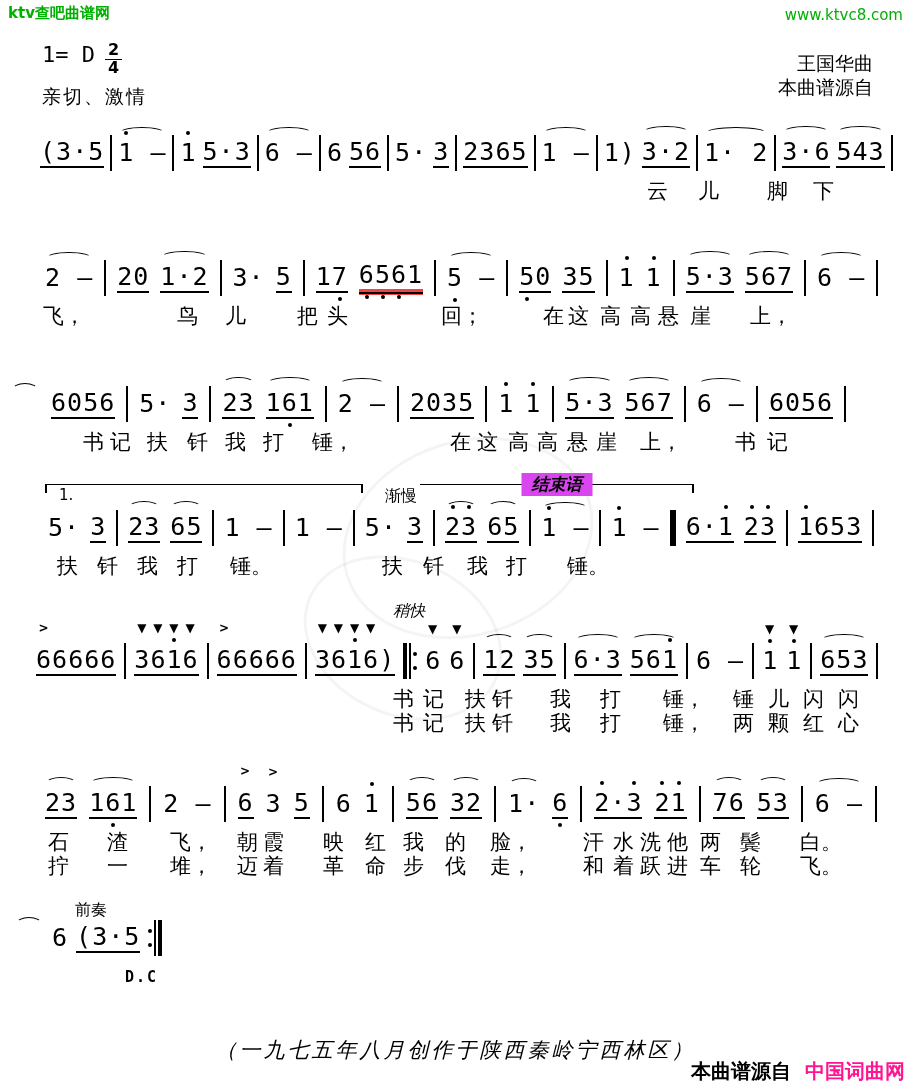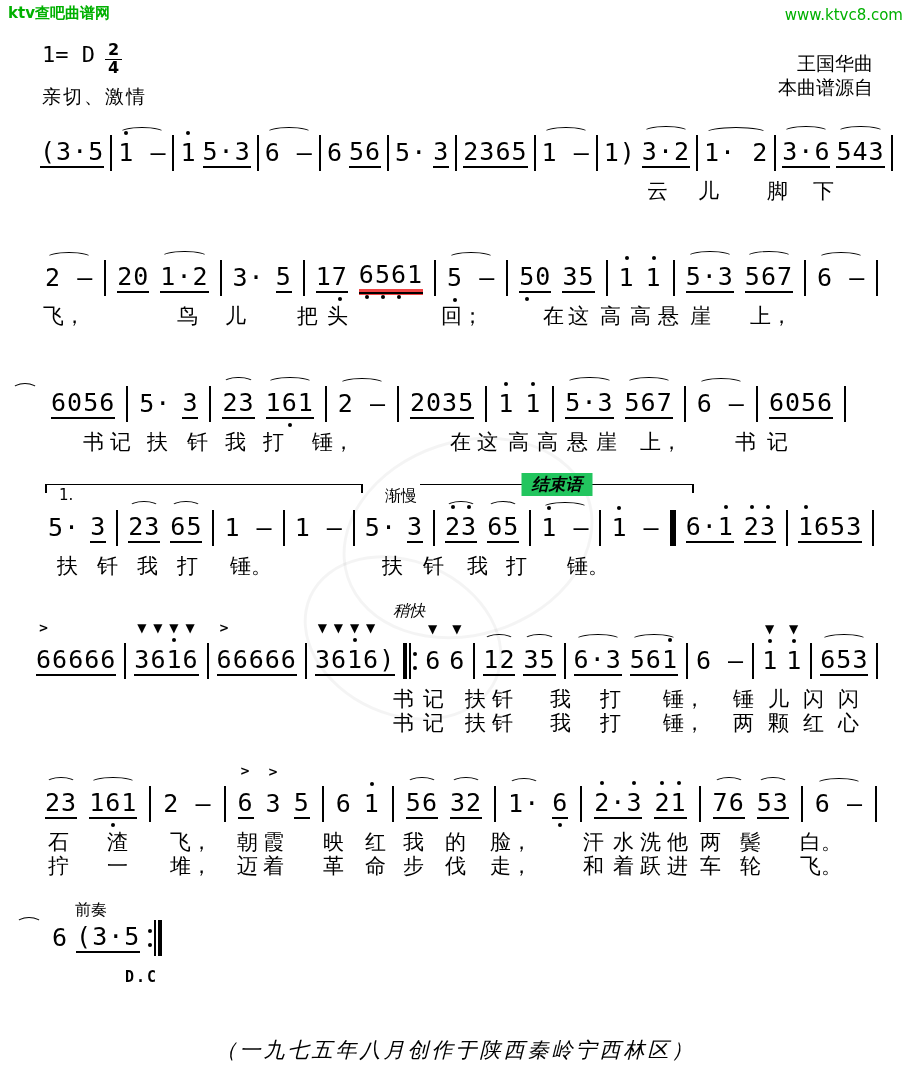--- a/index.html
+++ b/index.html
@@ -50,21 +50,21 @@
                 border:1.6px solid transparent;border-top-color:#000;border-radius:50%}
   .lyr{position:absolute;font:21px "DejaVu Sans",sans-serif;white-space:pre}
   .mlabel{position:absolute;font:16px "DejaVu Sans",sans-serif;white-space:nowrap}
   .dc{font:bold 15px "DejaVu Sans Mono",monospace;letter-spacing:2px}
   .volta{position:absolute;height:10px;border-top:1.7px solid #000}
   .volta::before,.volta::after{content:'';position:absolute;top:0;width:1.7px;height:8px;background:#000}
   .volta::before{left:0}.volta::after{right:0}
   .vlabel{position:absolute;left:14px;top:1px;font:15px "DejaVu Sans",sans-serif}
   .ending{position:absolute;height:10px;border-top:1.7px solid #000}
   .ending::after{content:'';position:absolute;right:0;top:0;width:1.7px;height:8px;background:#000}
-  .elabel{position:absolute;left:50%;top:-12px;transform:translateX(-50%);background:#22c55e;
+  .elabel{position:absolute;left:50%;top:-12px;transform:translateX(-50%);background:#d946ef;
           padding:0 10px;font:italic bold 17px "DejaVu Serif",serif;white-space:nowrap}
 
   
   .wm{position:absolute;border:3px solid #000;border-radius:50%;opacity:.045;pointer-events:none}
   .wm1{left:340px;top:440px;width:250px;height:190px;transform:rotate(-18deg)}
   .wm2{left:300px;top:560px;width:200px;height:150px;transform:rotate(24deg)}
 
   
   .footnote{position:absolute;left:0;right:0;top:1036px;text-align:center;
             font:italic 21px "DejaVu Serif",serif;letter-spacing:3px}
@@ -388,13 +388,16 @@
           <div class="rend">
             <div class="rb-dots"></div>
             <div class="rb-thin"></div>
             <div class="rb-thick"></div>
           </div>
         </div>
       </div>
     </div>
 
   <div class="footnote">（一九七五年八月创作于陕西秦岭宁西林区）</div>
+  <div class="source">
+    <span>本曲谱源自</span><a class="ss">中国词曲网</a>
+  </div>
 </div>
 
 </body></html>

